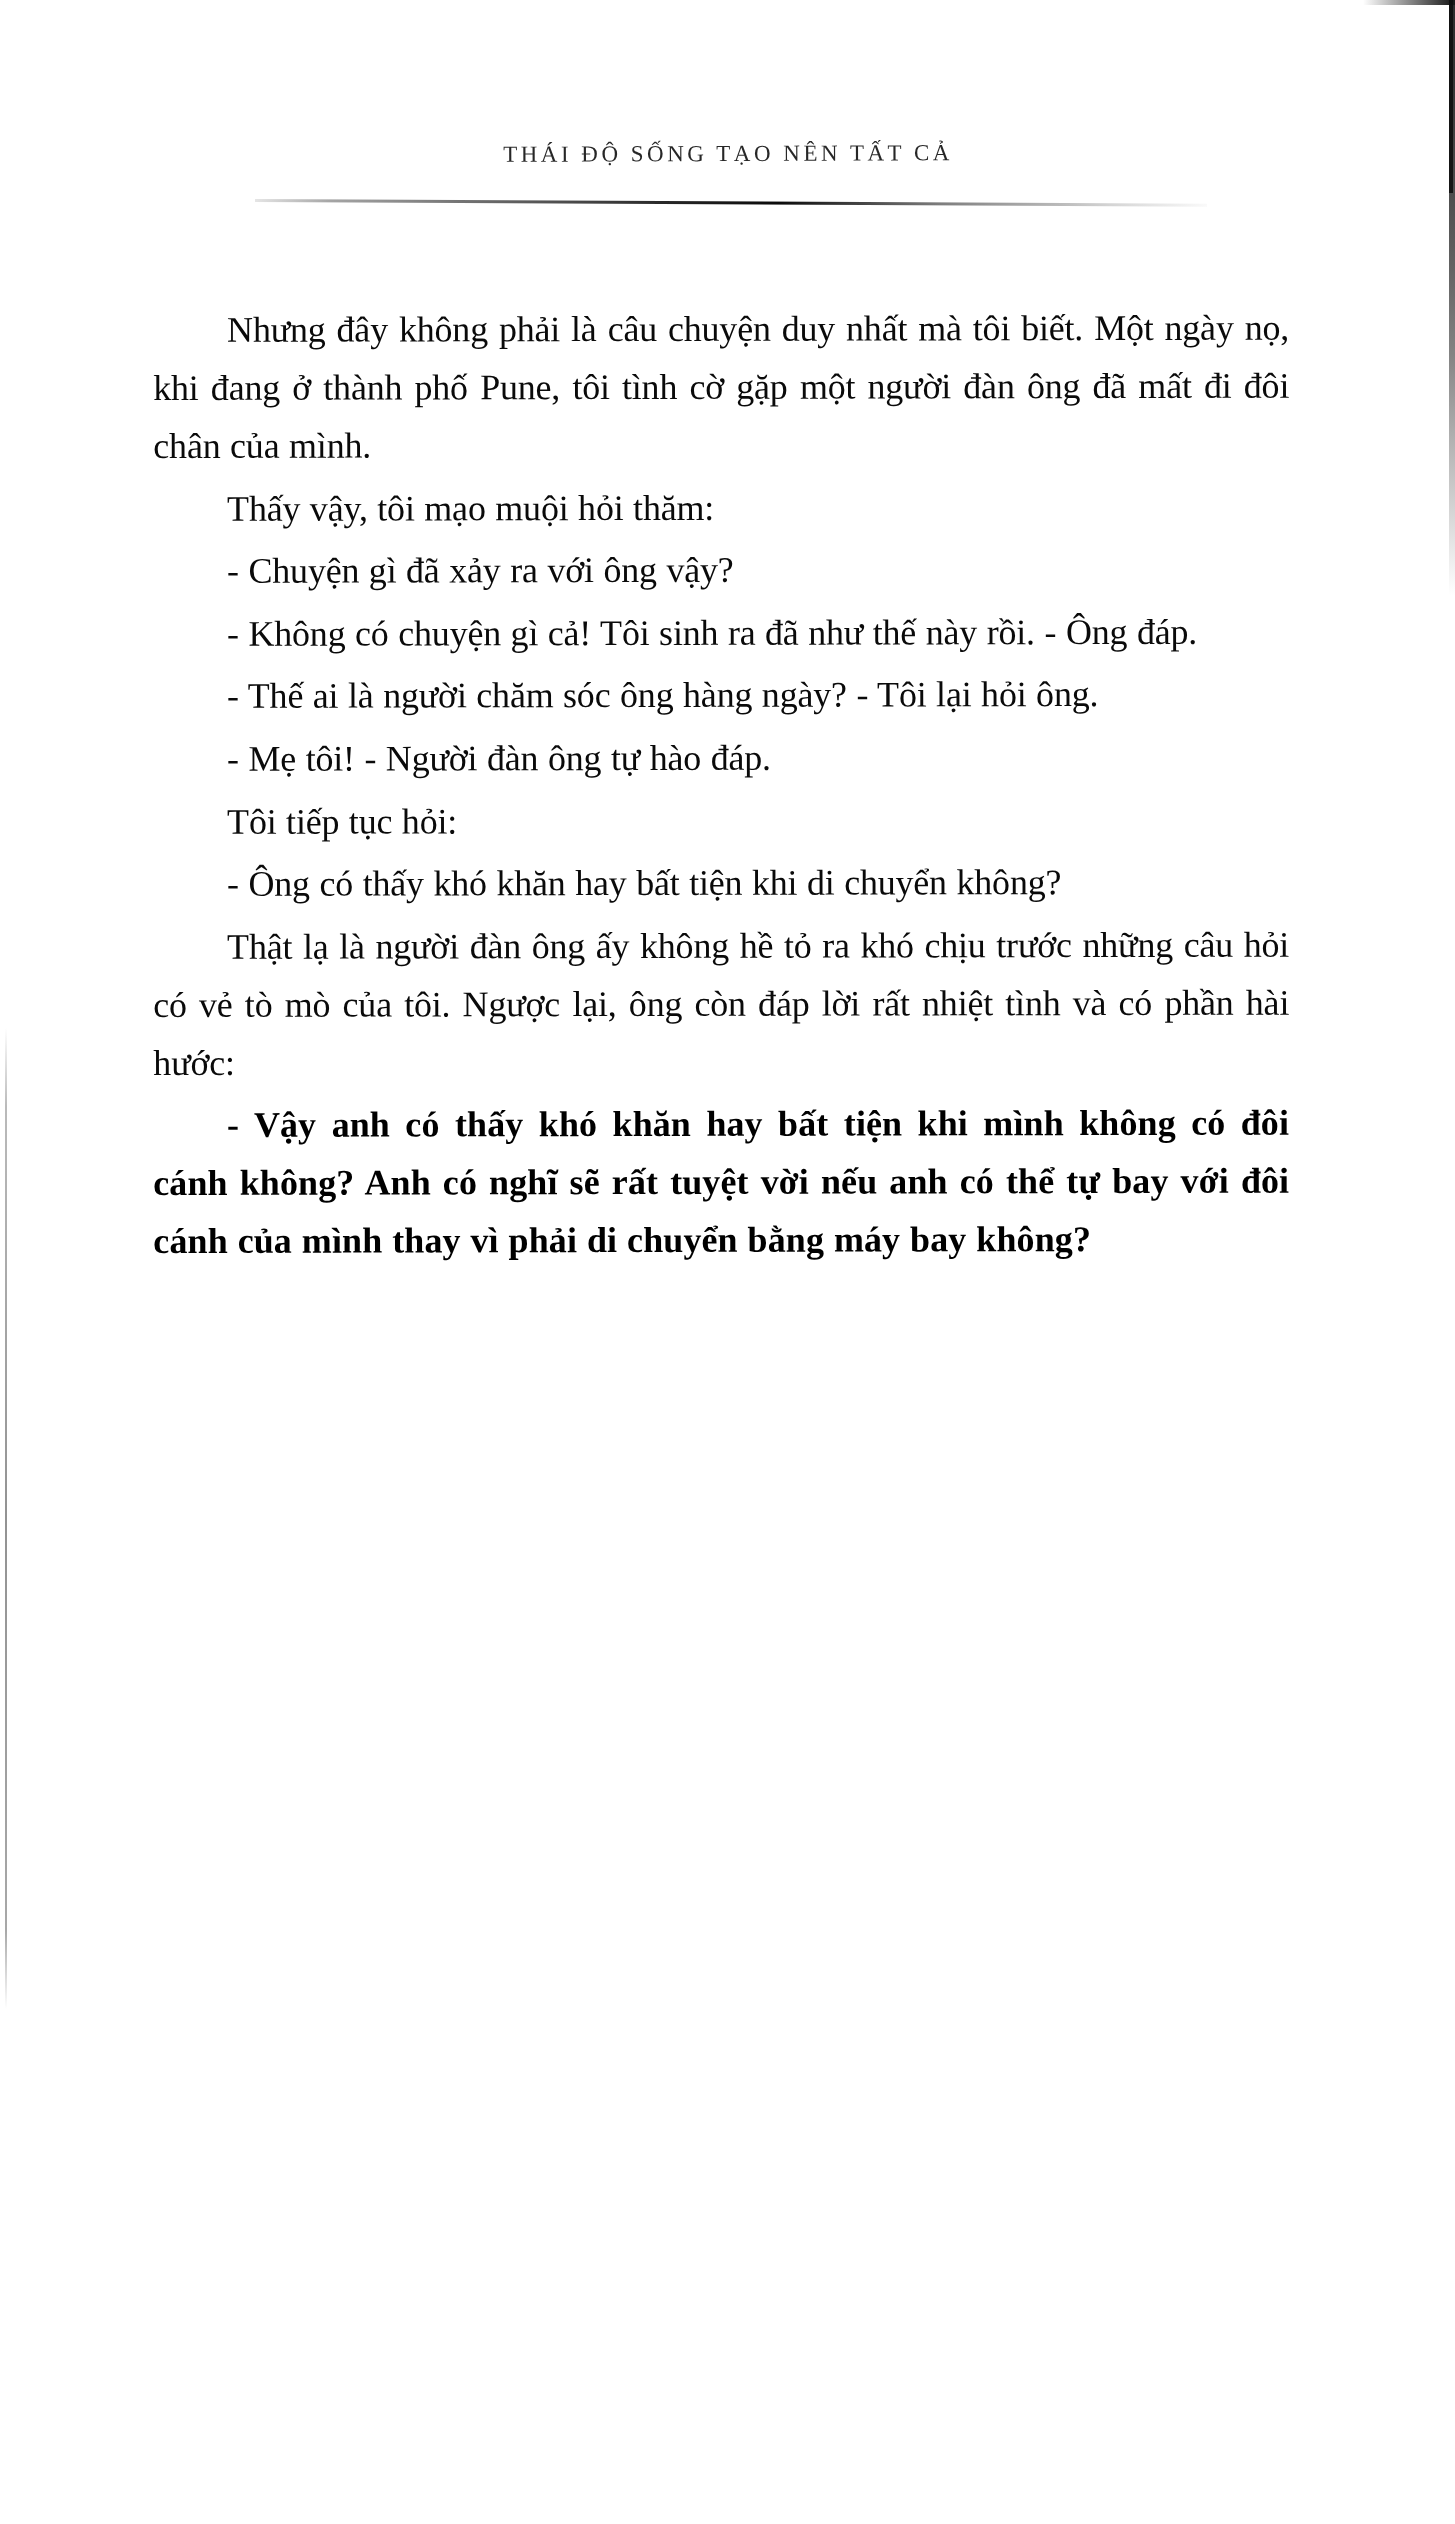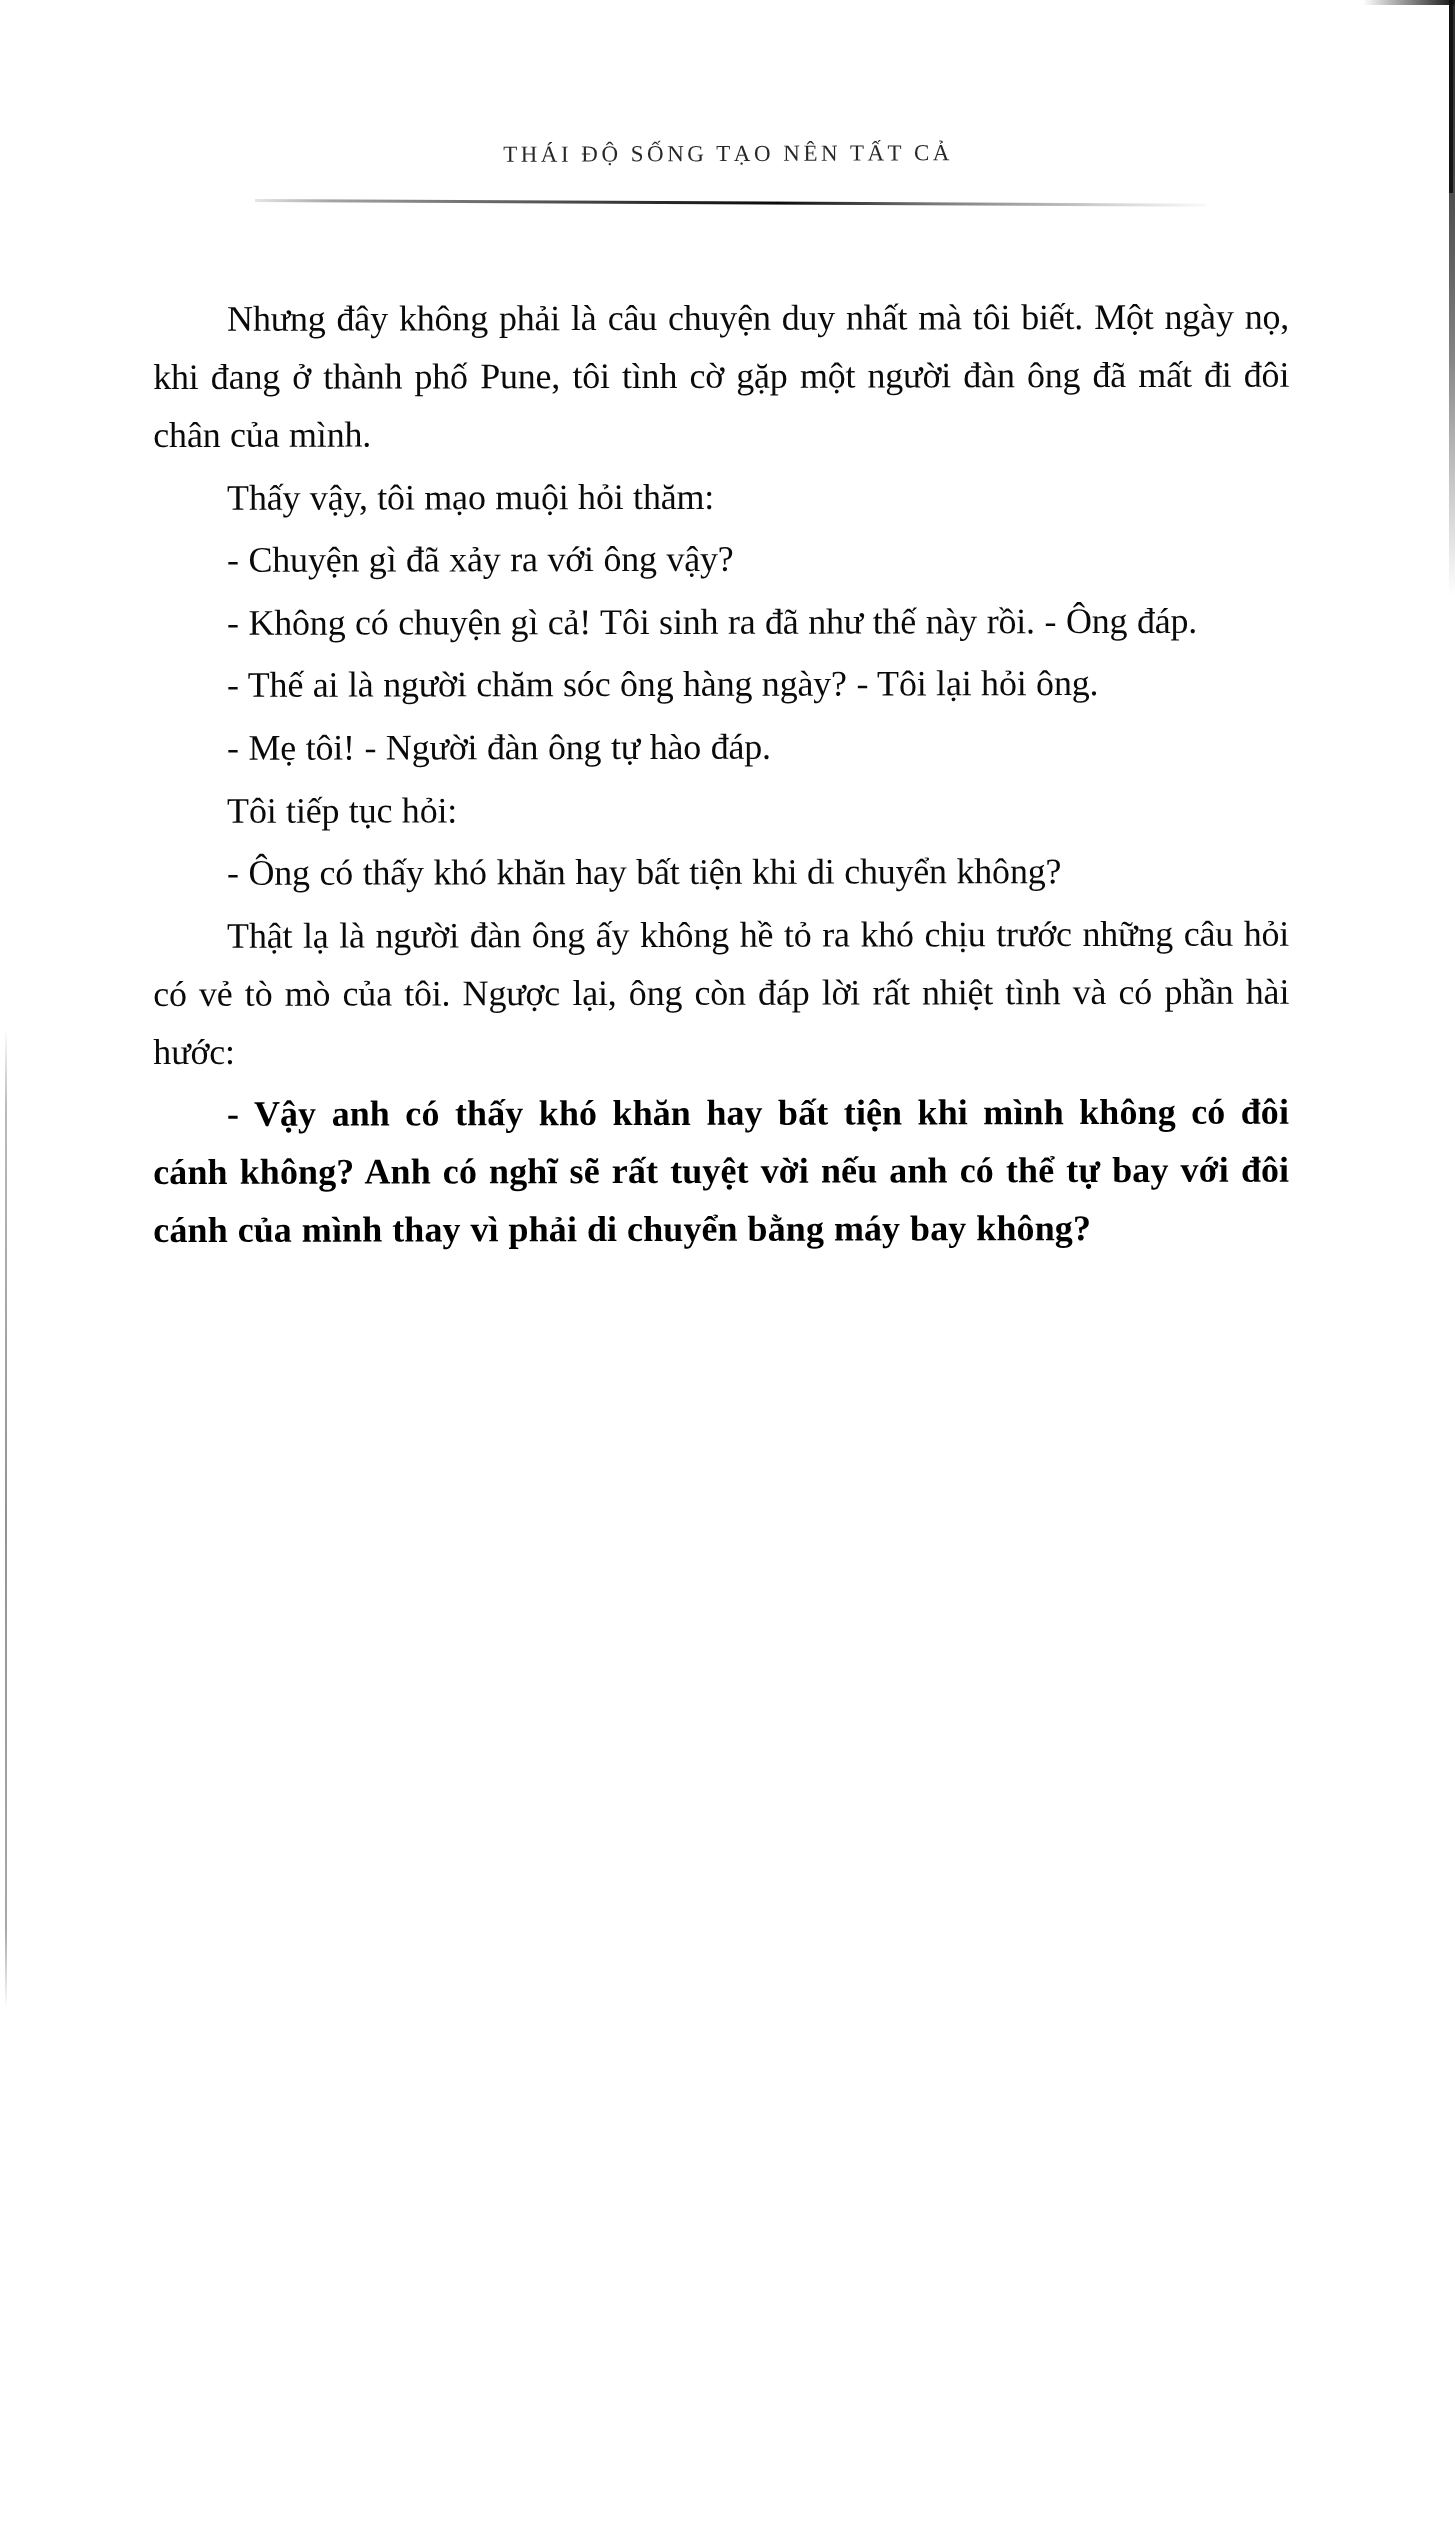--- a/index.html
+++ b/index.html
@@ -121,21 +121,21 @@
         rgba(150,150,150,.40) 90%,
         rgba(210,210,210,.12) 100%);
     transform: rotate(0.28deg);
     transform-origin: left center;
   }
 
   
   .column {
     position: absolute;
     left: 153px;
-    top: 290px;
+    top: 301px;
     width: 1136px;
   }
 
   .para {
     margin: 0 0 4.6px 0;
     font-size: 36px;
     line-height: 58px;
     font-family: "Liberation Serif", "DejaVu Serif", serif;
     font-stretch: condensed;
     text-align: justify;

